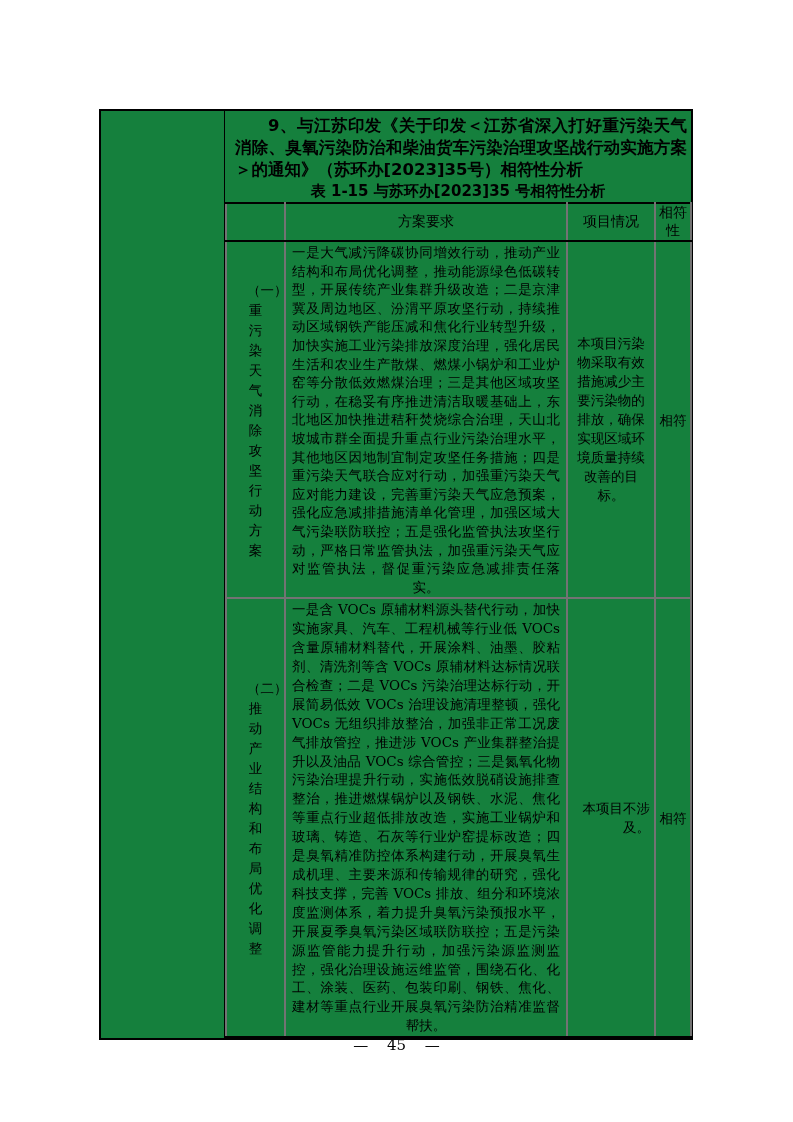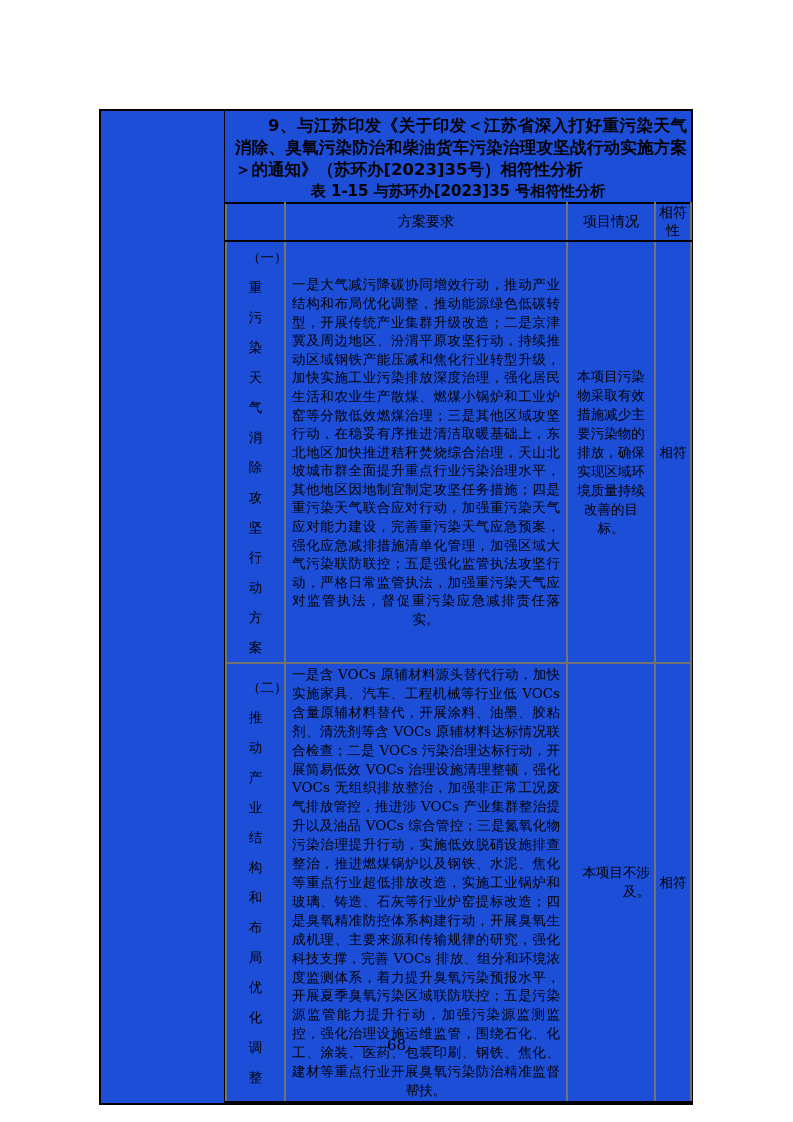--- a/index.html
+++ b/index.html
@@ -12,21 +12,21 @@
     color: #000000;
   }
 
   .outer-box {
     position: absolute;
     left: 99px;
     top: 109px;
     width: 594px;
     border: 2px solid #000000;
     display: flex;
-    background: #1d4ed8;
+    background: #15803d;
   }
 
   .left-col {
     width: 124px;
     flex-shrink: 0;
     border-right: 1px solid #000000;
   }
 
   .right-col {
     flex: 1;
@@ -79,21 +79,21 @@
 
   .col-label { width: 59px; }
   .col-req   { width: 282px; }
   .col-sit   { width: 88px; }
   .col-conf  { width: 36px; }
 
   td.cell-label {
     text-align: center;
     padding: 0 20px;
     font-size: 14px;
-    line-height: 30px;
+    line-height: 20px;
   }
   td.cell-req {
     padding: 1px 6px;
     text-align: justify;
     text-align-last: center;
     line-height: 18.6px;
   }
   tr.row-2 td.cell-req { line-height: 18.9px; }
   td.cell-sit {
     padding: 2px 4px;
@@ -155,13 +155,13 @@
           <td class="cell-req">一是含 VOCs 原辅材料源头替代行动，加快实施家具、汽车、工程机械等行业低 VOCs 含量原辅材料替代，开展涂料、油墨、胶粘剂、清洗剂等含 VOCs 原辅材料达标情况联合检查；二是 VOCs 污染治理达标行动，开展简易低效 VOCs 治理设施清理整顿，强化 VOCs 无组织排放整治，加强非正常工况废气排放管控，推进涉 VOCs 产业集群整治提升以及油品 VOCs 综合管控；三是氮氧化物污染治理提升行动，实施低效脱硝设施排查整治，推进燃煤锅炉以及钢铁、水泥、焦化等重点行业超低排放改造，实施工业锅炉和玻璃、铸造、石灰等行业炉窑提标改造；四是臭氧精准防控体系构建行动，开展臭氧生成机理、主要来源和传输规律的研究，强化科技支撑，完善 VOCs 排放、组分和环境浓度监测体系，着力提升臭氧污染预报水平，开展夏季臭氧污染区域联防联控；五是污染源监管能力提升行动，加强污染源监测监控，强化治理设施运维监管，围绕石化、化工、涂装、医药、包装印刷、钢铁、焦化、建材等重点行业开展臭氧污染防治精准监督帮扶。</td>
           <td class="cell-sit left">本项目不涉及。</td>
           <td class="cell-conf">相符</td>
         </tr>
       </tbody>
     </table>
 
   </div>
 </div>
 
-<div class="page-number">— 68 —</div>
+<div class="page-number">— 45 —</div>
 
 </body></html>

